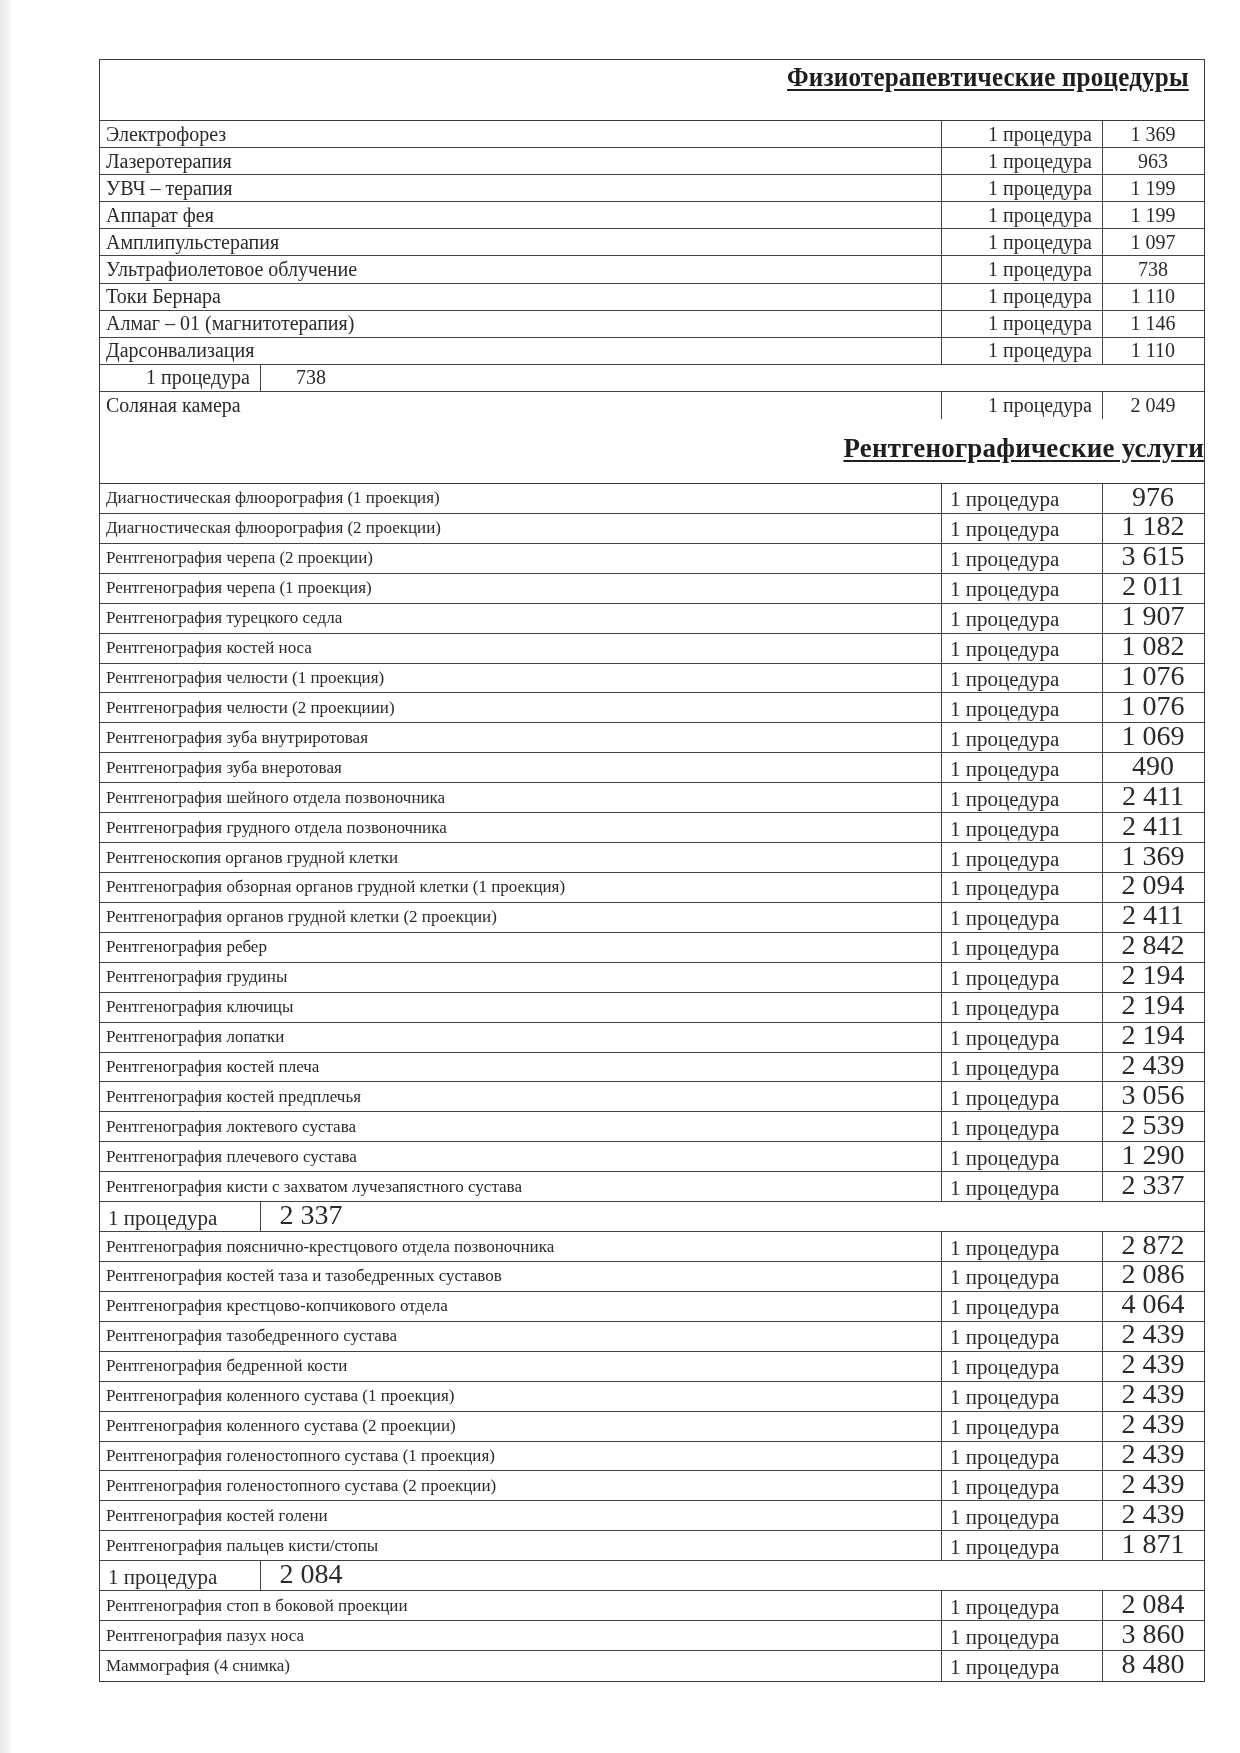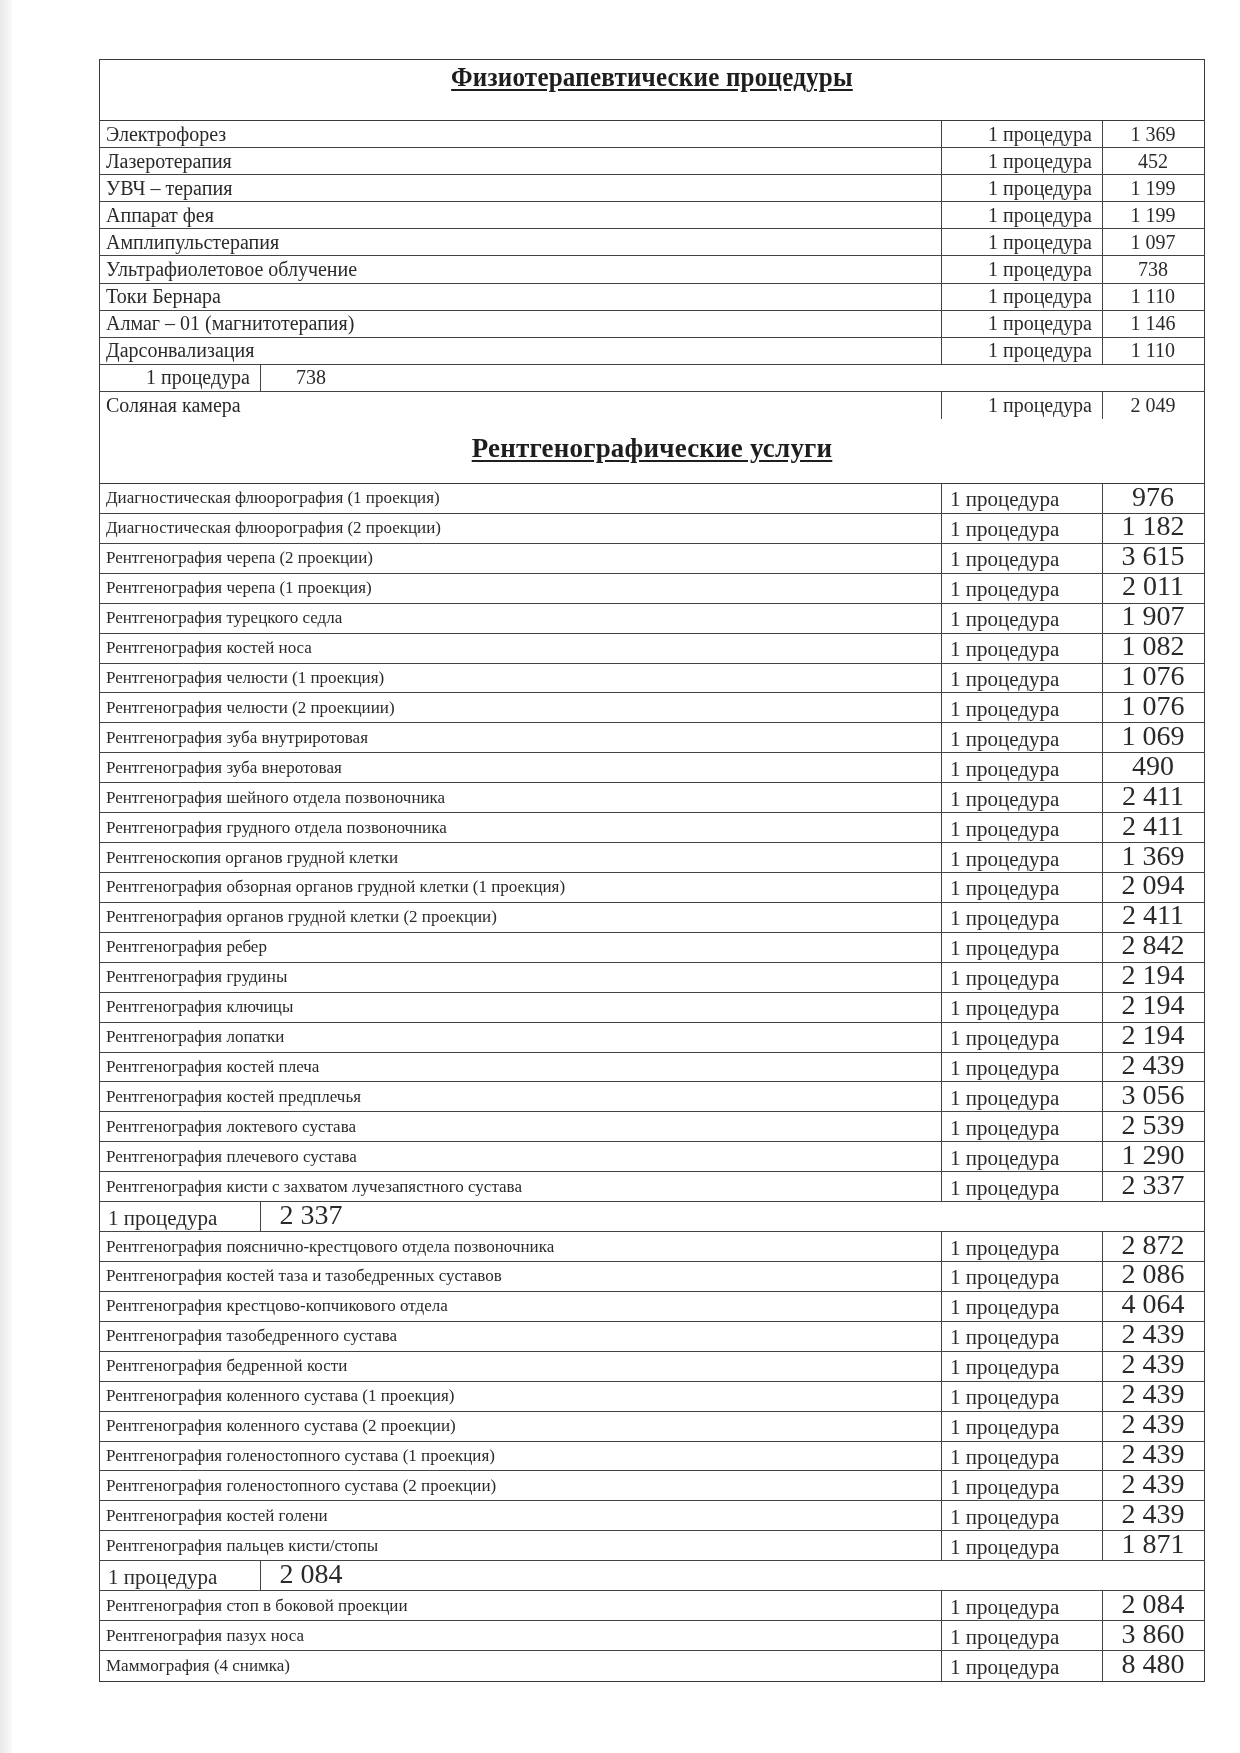--- a/index.html
+++ b/index.html
@@ -13,21 +13,21 @@
     position: absolute; left: 0; top: 0; width: 12px; height: 1753px;
     background: linear-gradient(to right, #e9e9e9, #fafafa);
   }
   .table {
     position: absolute; left: 99px; top: 59px; width: 1106px;
     border: 1.5px solid #3a3a3a; box-sizing: border-box;
   }
   .section-title-row {
     position: relative; box-sizing: border-box;
     border-bottom: 1.5px solid #3a3a3a;
-    display: flex; align-items: center; justify-content: center;
+    display: flex; align-items: center; justify-content: flex-end;
   }
   .section-title-row.s1 { height: 61px; align-items: flex-start; padding-top: 2px; }
   .section-title-row.s2 { height: 65px; border-top: 0; }
   .section-title {
     font-weight: bold; text-decoration: underline; text-underline-offset: 3px;
     color: #1e1e1e; font-size: 27px; letter-spacing: 0.2px;
   }
   .s1 .section-title { font-size: 27px; transform: scaleX(0.93); }
   .s2 .section-title { font-size: 27px; margin-top: -6px; }
   .row {
@@ -59,21 +59,21 @@
   </div>
   <div class="s1rows" id="rows-0">
       <div class="row">
         <div class="cell cell-name">Электрофорез</div>
         <div class="cell cell-unit">1 процедура</div>
         <div class="cell cell-price">1 369</div>
       </div>
       <div class="row">
         <div class="cell cell-name">Лазеротерапия</div>
         <div class="cell cell-unit">1 процедура</div>
-        <div class="cell cell-price">452</div>
+        <div class="cell cell-price">963</div>
       </div>
       <div class="row">
         <div class="cell cell-name">УВЧ – терапия</div>
         <div class="cell cell-unit">1 процедура</div>
         <div class="cell cell-price">1 199</div>
       </div>
       <div class="row">
         <div class="cell cell-name">Аппарат фея</div>
         <div class="cell cell-unit">1 процедура</div>
         <div class="cell cell-price">1 199</div>

